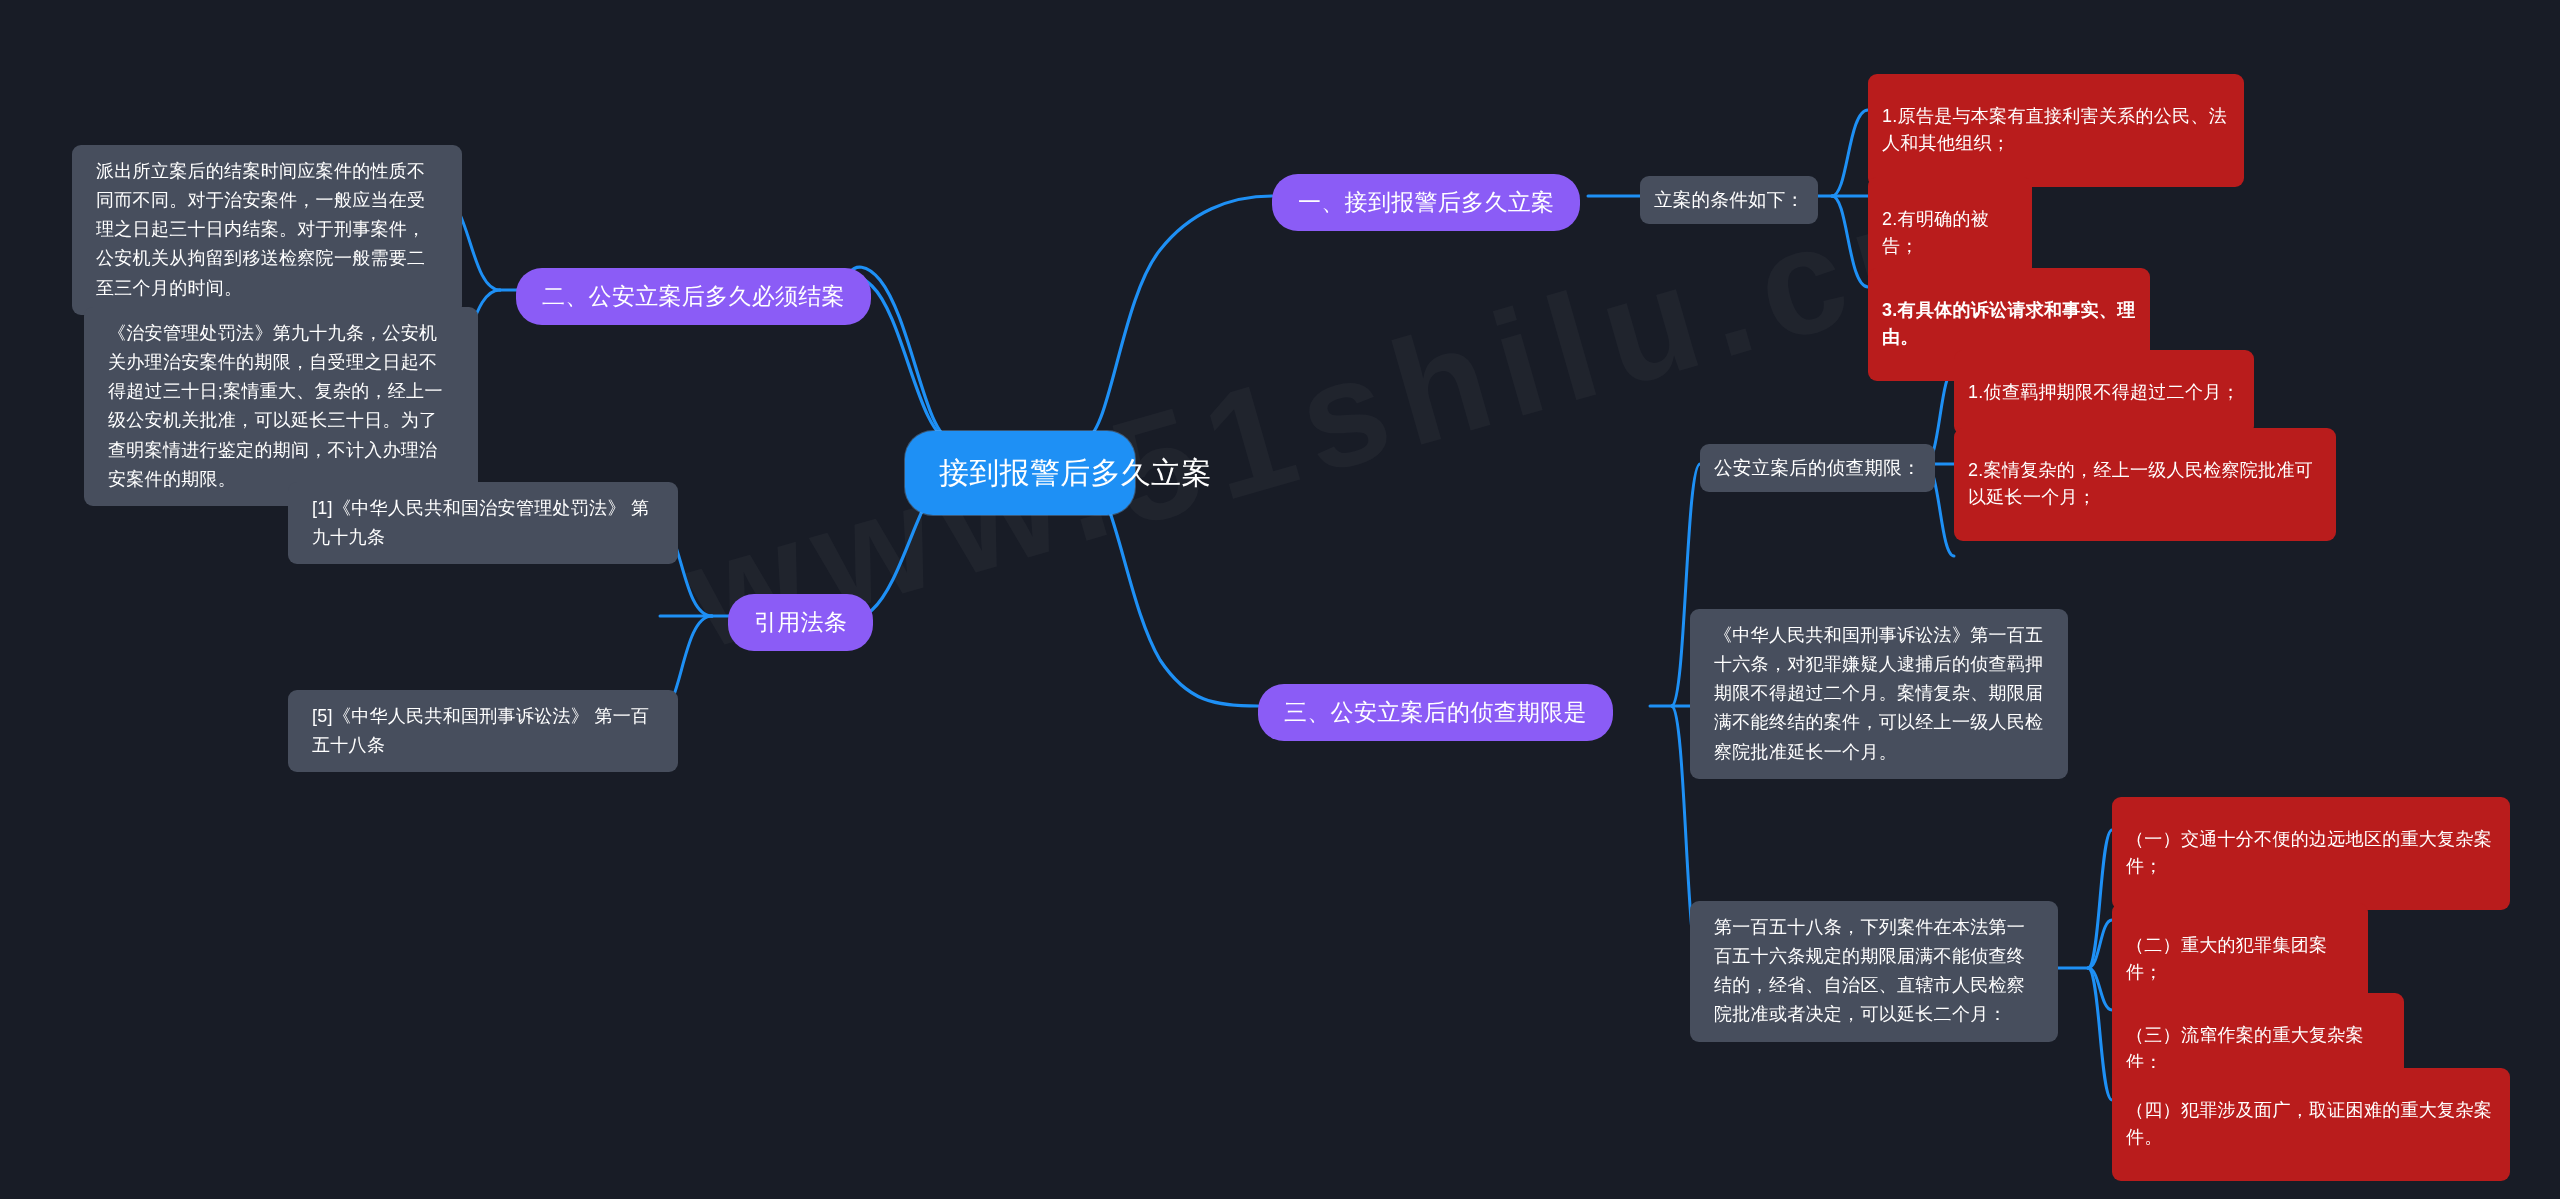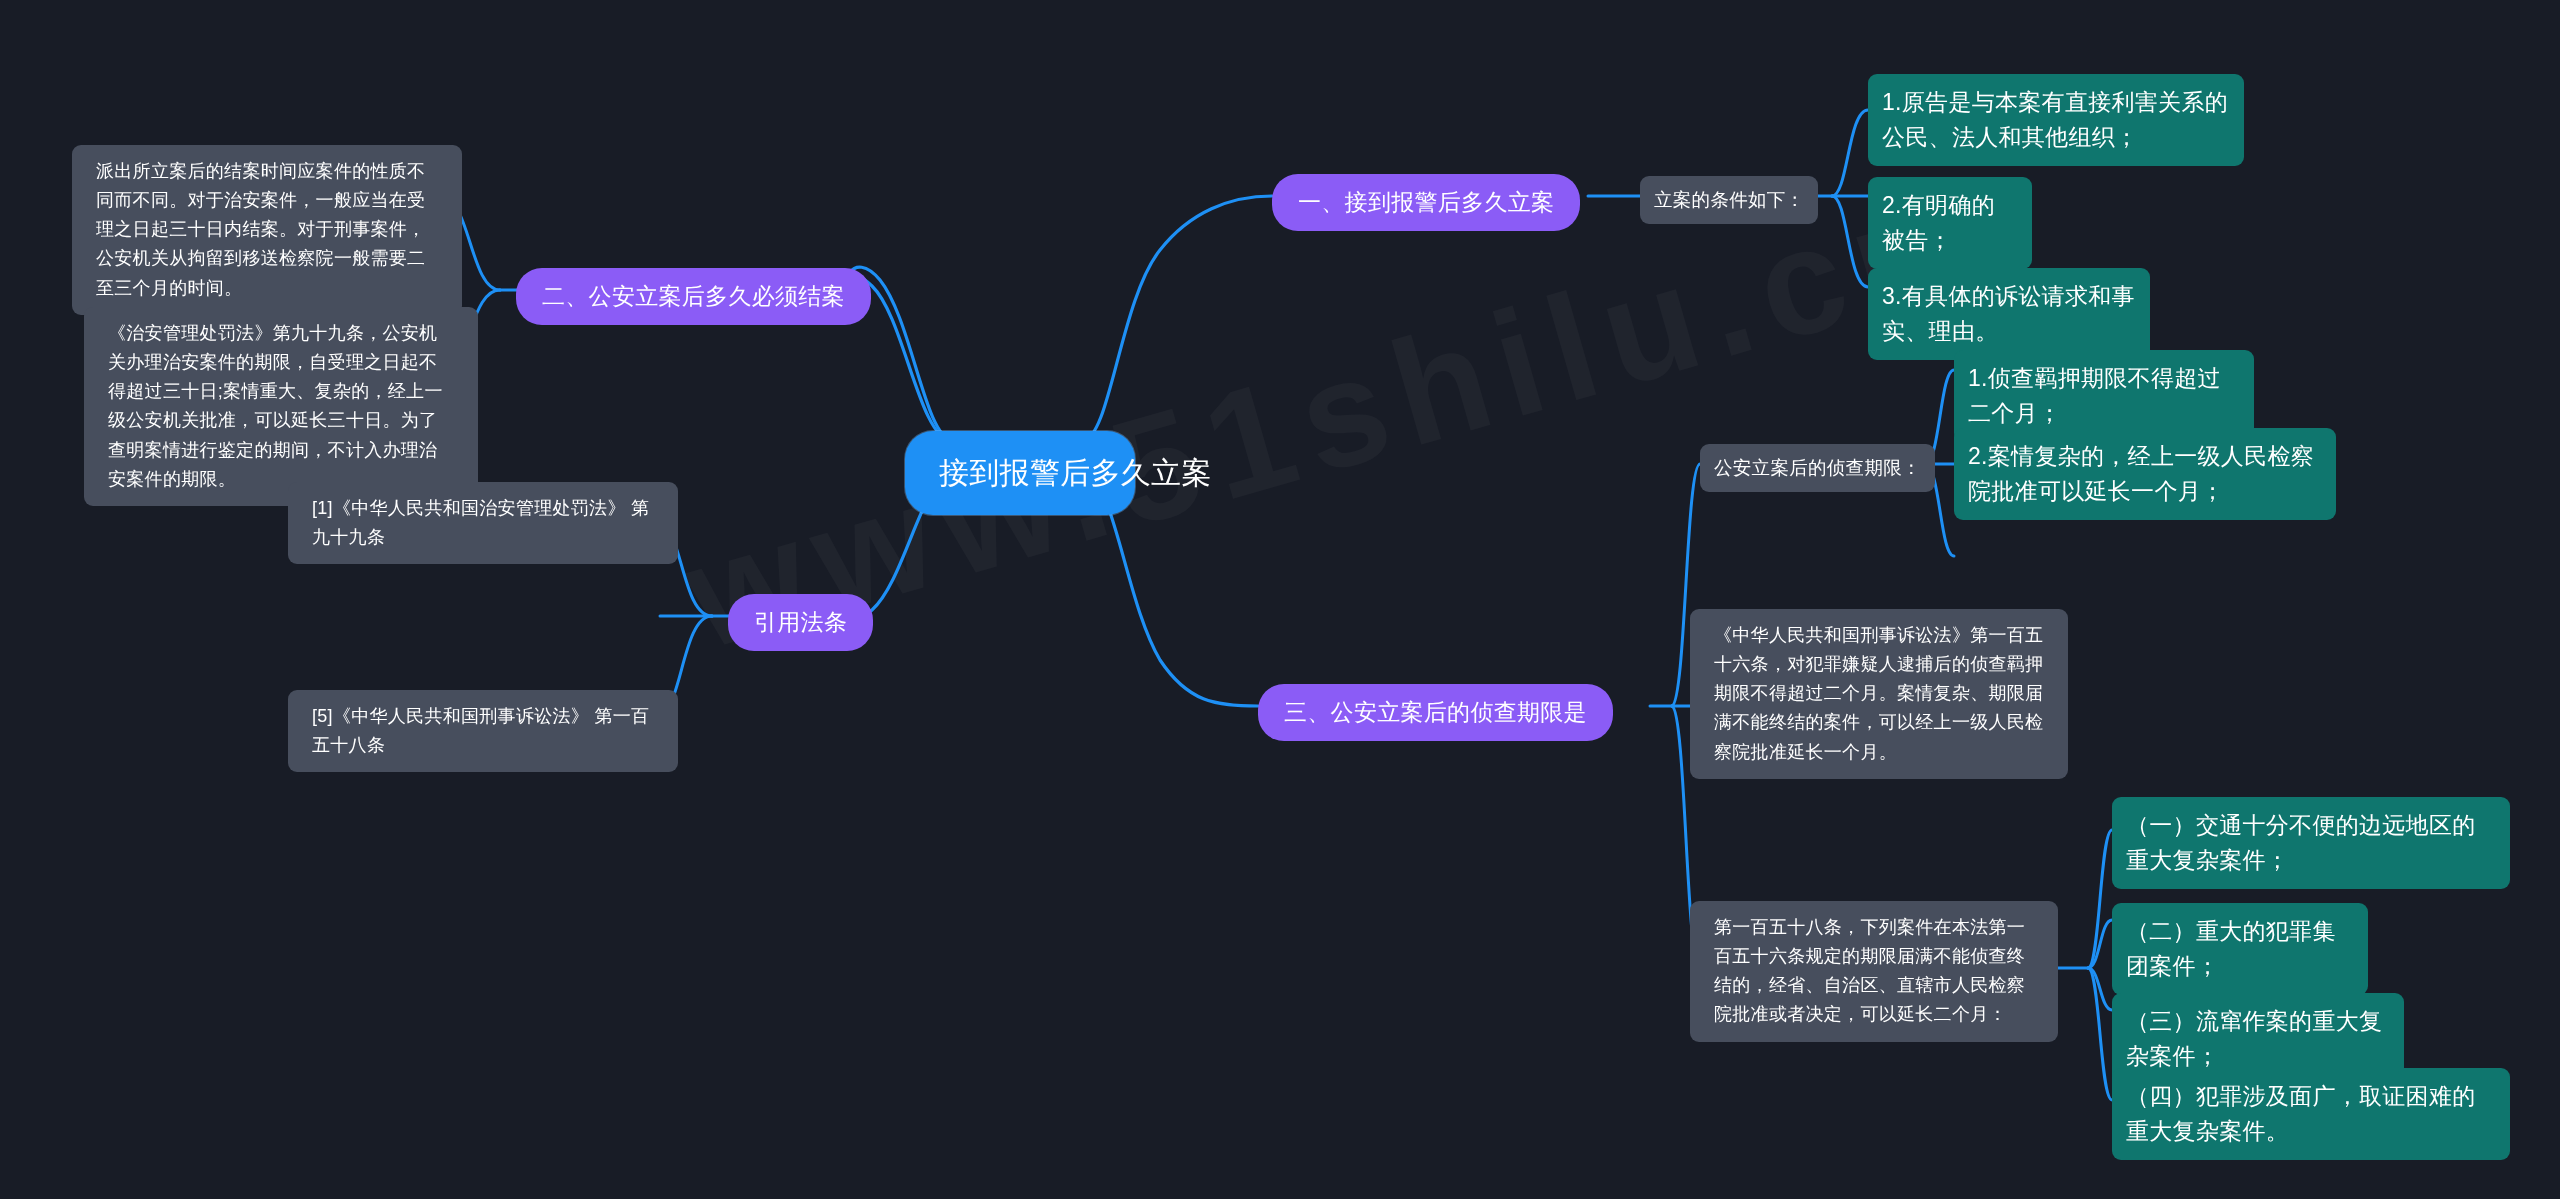--- a/index.html
+++ b/index.html
@@ -69,23 +69,23 @@
     border-radius: 28px;
     color: #ffffff;
     font-size: 30px;
     text-align: center;
     white-space: nowrap;
     padding: 19px 34px;
     box-shadow: 0 0 0 1px rgba(120,190,255,0.35);
   }
 
   .node.leaf {
-    background: #0f766e;
-    font-size: 23px;
-    padding: 11px 14px;
+    background: #b91c1c;
+    font-size: 18px;
+    padding: 29px 14px;
     border-radius: 9px;
   }
 
   .node.para {
     background: #474e5d;
     font-size: 18px;
     padding: 12px 24px;
     border-radius: 9px;
     line-height: 1.62;
   }
@@ -158,21 +158,21 @@
   </svg>
 
   <div class="node root" style="left:905px; top:431px; width:230px;">接到报警后多久立案</div>
 
   <div class="node pill" style="left:1272px; top:174px;">一、接到报警后多久立案</div>
 
   <div class="node small" style="left:1640px; top:176px;">立案的条件如下：</div>
 
   <div class="node leaf" style="left:1868px; top:74px; width:376px;">1.原告是与本案有直接利害关系的公民、法人和其他组织；</div>
   <div class="node leaf" style="left:1868px; top:177px; width:164px;">2.有明确的被告；</div>
-  <div class="node leaf" style="left:1868px; top:268px; width:282px;">3.有具体的诉讼请求和事实、理由。</div>
+  <div class="node leaf" style="left:1868px; top:268px; width:282px;font-weight:bold;">3.有具体的诉讼请求和事实、理由。</div>
 
   <div class="node pill" style="left:516px; top:268px;">二、公安立案后多久必须结案</div>
 
   <div class="node para" style="left:72px; top:145px; width:390px;">派出所立案后的结案时间应案件的性质不同而不同。对于治安案件，一般应当在受理之日起三十日内结案。对于刑事案件，公安机关从拘留到移送检察院一般需要二至三个月的时间。</div>
   <div class="node para" style="left:84px; top:307px; width:394px;">《治安管理处罚法》第九十九条，公安机关办理治安案件的期限，自受理之日起不得超过三十日;案情重大、复杂的，经上一级公安机关批准，可以延长三十日。为了查明案情进行鉴定的期间，不计入办理治安案件的期限。</div>
 
   <div class="node pill" style="left:728px; top:594px;">引用法条</div>
 
   <div class="node para" style="left:288px; top:482px; width:390px;">[1]《中华人民共和国治安管理处罚法》 第九十九条</div>
   <div class="node para" style="left:288px; top:690px; width:390px;">[5]《中华人民共和国刑事诉讼法》 第一百五十八条</div>

